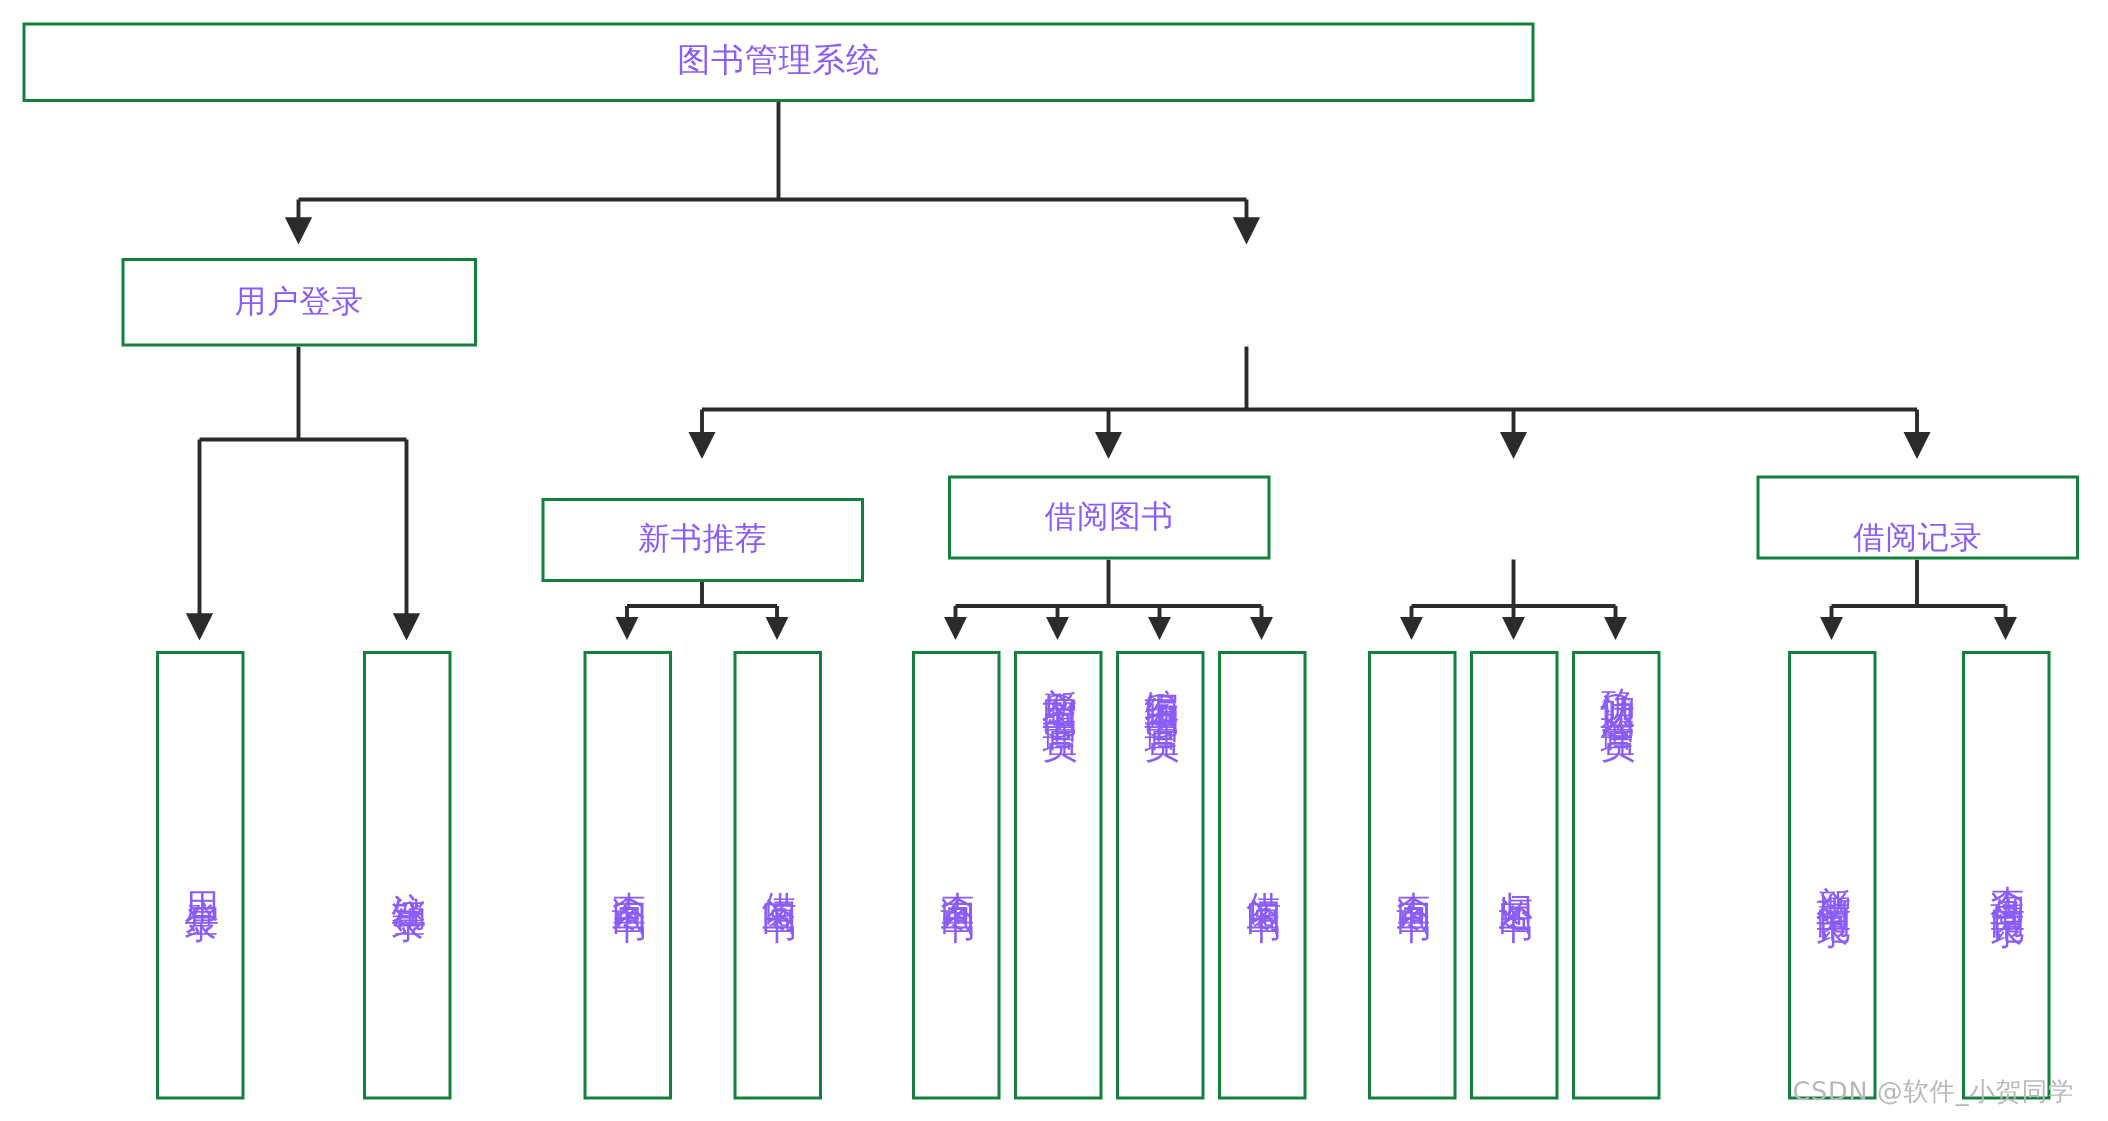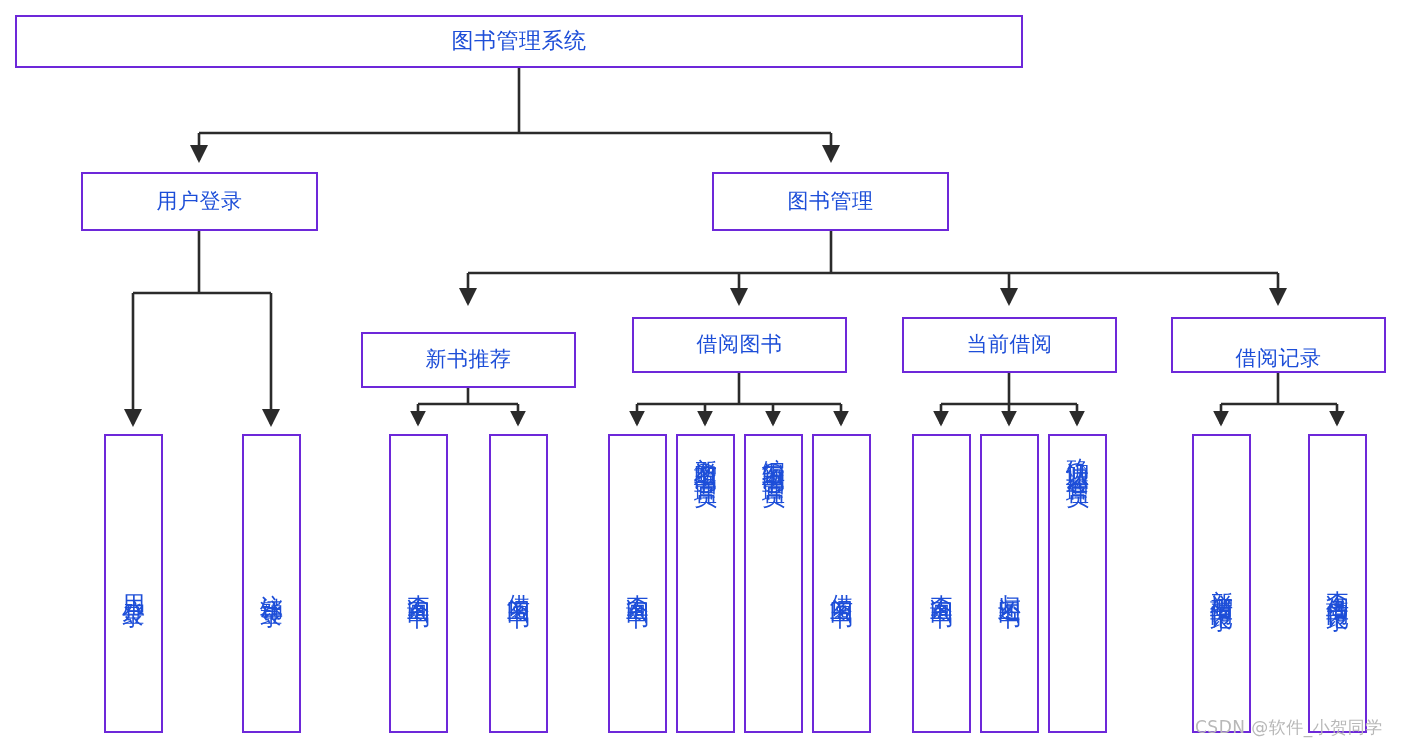--- a/index.html
+++ b/index.html
@@ -23,25 +23,25 @@
     left: 0;
     top: 0;
     width: 1405px;
     height: 747px;
     pointer-events: none;
   }
   .node {
     position: absolute;
     box-sizing: border-box;
     background: #ffffff;
-    border: 2px solid #6d28d9;
+    border: 2px solid #15803d;
     display: flex;
     align-items: center;
     justify-content: center;
-    color: #1d4ed8;
+    color: #8b5cf6;
     z-index: 2;
   }
   .node .label {
     display: block;
     text-align: center;
     line-height: 1.12;
     letter-spacing: 0.5px;
   }
   
   .node.horiz .label {
@@ -136,33 +136,27 @@
     </g>
   </svg>
 
   <div class="node horiz root" style="left:15px; top:15px; width:1008px; height:53px;">
     <span class="label">图书管理系统</span>
   </div>
 
   <div class="node horiz" style="left:81px; top:172px; width:237px; height:59px;">
     <span class="label">用户登录</span>
   </div>
-  <div class="node horiz" style="left:712px; top:172px; width:237px; height:59px;">
-    <span class="label">图书管理</span>
-  </div>
 
   <div class="node horiz" style="left:361px; top:332px; width:215px; height:56px;">
     <span class="label">新书推荐</span>
   </div>
   <div class="node horiz" style="left:632px; top:317px; width:215px; height:56px;">
     <span class="label">借阅图书</span>
   </div>
-  <div class="node horiz" style="left:902px; top:317px; width:215px; height:56px;">
-    <span class="label">当前借阅</span>
-  </div>
   <div class="node horiz" style="left:1171px; top:317px; width:215px; height:56px;align-items:flex-end;">
     <span class="label">借阅记录</span>
   </div>
 
   <div class="node vert centered" style="left:104px; top:434px; width:59px; height:299px;">
     <span class="label">用户登录</span>
   </div>
   <div class="node vert centered" style="left:242px; top:434px; width:59px; height:299px;">
     <span class="label">注销登录</span>
   </div>

